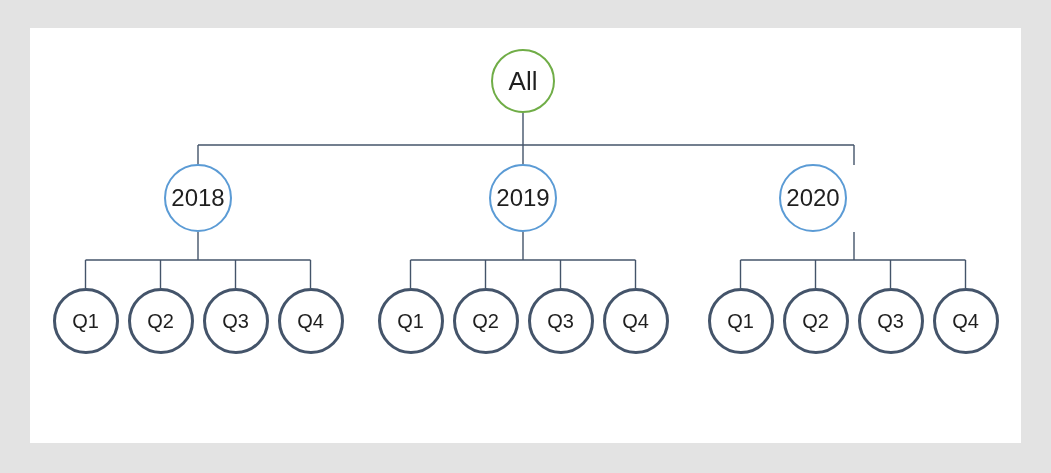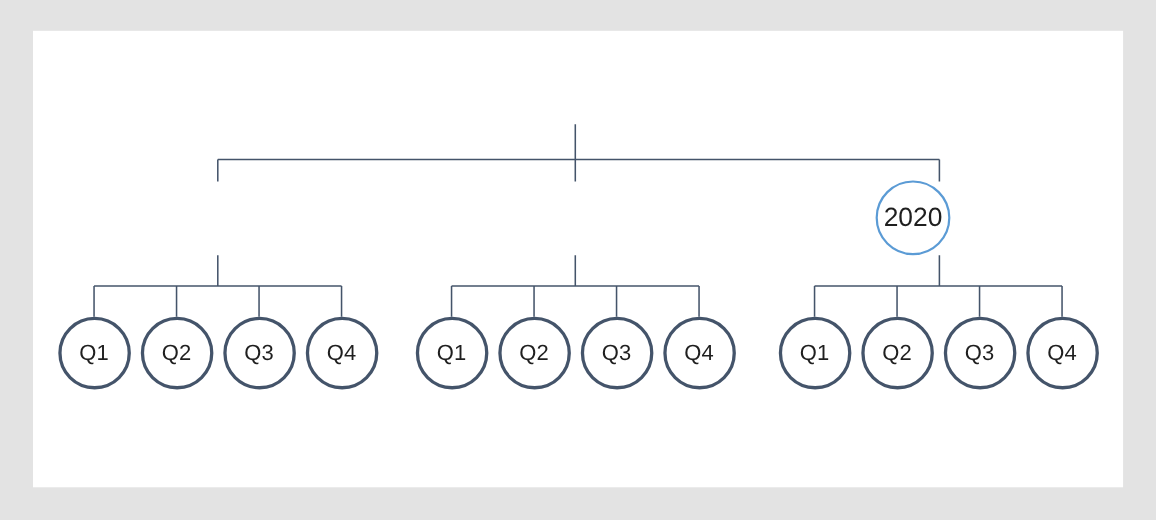--- a/index.html
+++ b/index.html
@@ -54,21 +54,21 @@
     font-size: 24px;
   }
   .node-quarter {
     width: 66px; height: 66px;
     top: 260px;
     border: 3px solid var(--quarter_border, #44546a);
     font-size: 20px;
   }
   .y2018 { left: 134px; }
   .y2019 { left: 459px; }
-  .y2020 { left: 766px; text-align: center; }
+  .y2020 { left: 749px; text-align: center; }
   .q0  { left: 22.5px; }
   .q1  { left: 97.5px; }
   .q2  { left: 172.5px; }
   .q3  { left: 247.5px; }
   .q4  { left: 347.5px; }
   .q5  { left: 422.5px; }
   .q6  { left: 497.5px; }
   .q7  { left: 572.5px; }
   .q8  { left: 677.5px; }
   .q9  { left: 752.5px; }
@@ -102,21 +102,24 @@
     <line x1="380.5" y1="232" x2="380.5" y2="260"></line>
     <line x1="455.5" y1="232" x2="455.5" y2="260"></line>
     <line x1="530.5" y1="232" x2="530.5" y2="260"></line>
     <line x1="605.5" y1="232" x2="605.5" y2="260"></line>
     <line x1="710.5" y1="232" x2="710.5" y2="260"></line>
     <line x1="785.5" y1="232" x2="785.5" y2="260"></line>
     <line x1="860.5" y1="232" x2="860.5" y2="260"></line>
     <line x1="935.5" y1="232" x2="935.5" y2="260"></line>
   </svg>
 
+  <div class="node node-root">All</div>
 
+  <div class="node node-year y2018">2018</div>
+  <div class="node node-year y2019">2019</div>
   <div class="node node-year y2020">2020</div>
 
   <div class="node node-quarter q0">Q1</div>
   <div class="node node-quarter q1">Q2</div>
   <div class="node node-quarter q2">Q3</div>
   <div class="node node-quarter q3">Q4</div>
 
   <div class="node node-quarter q4">Q1</div>
   <div class="node node-quarter q5">Q2</div>
   <div class="node node-quarter q6">Q3</div>

